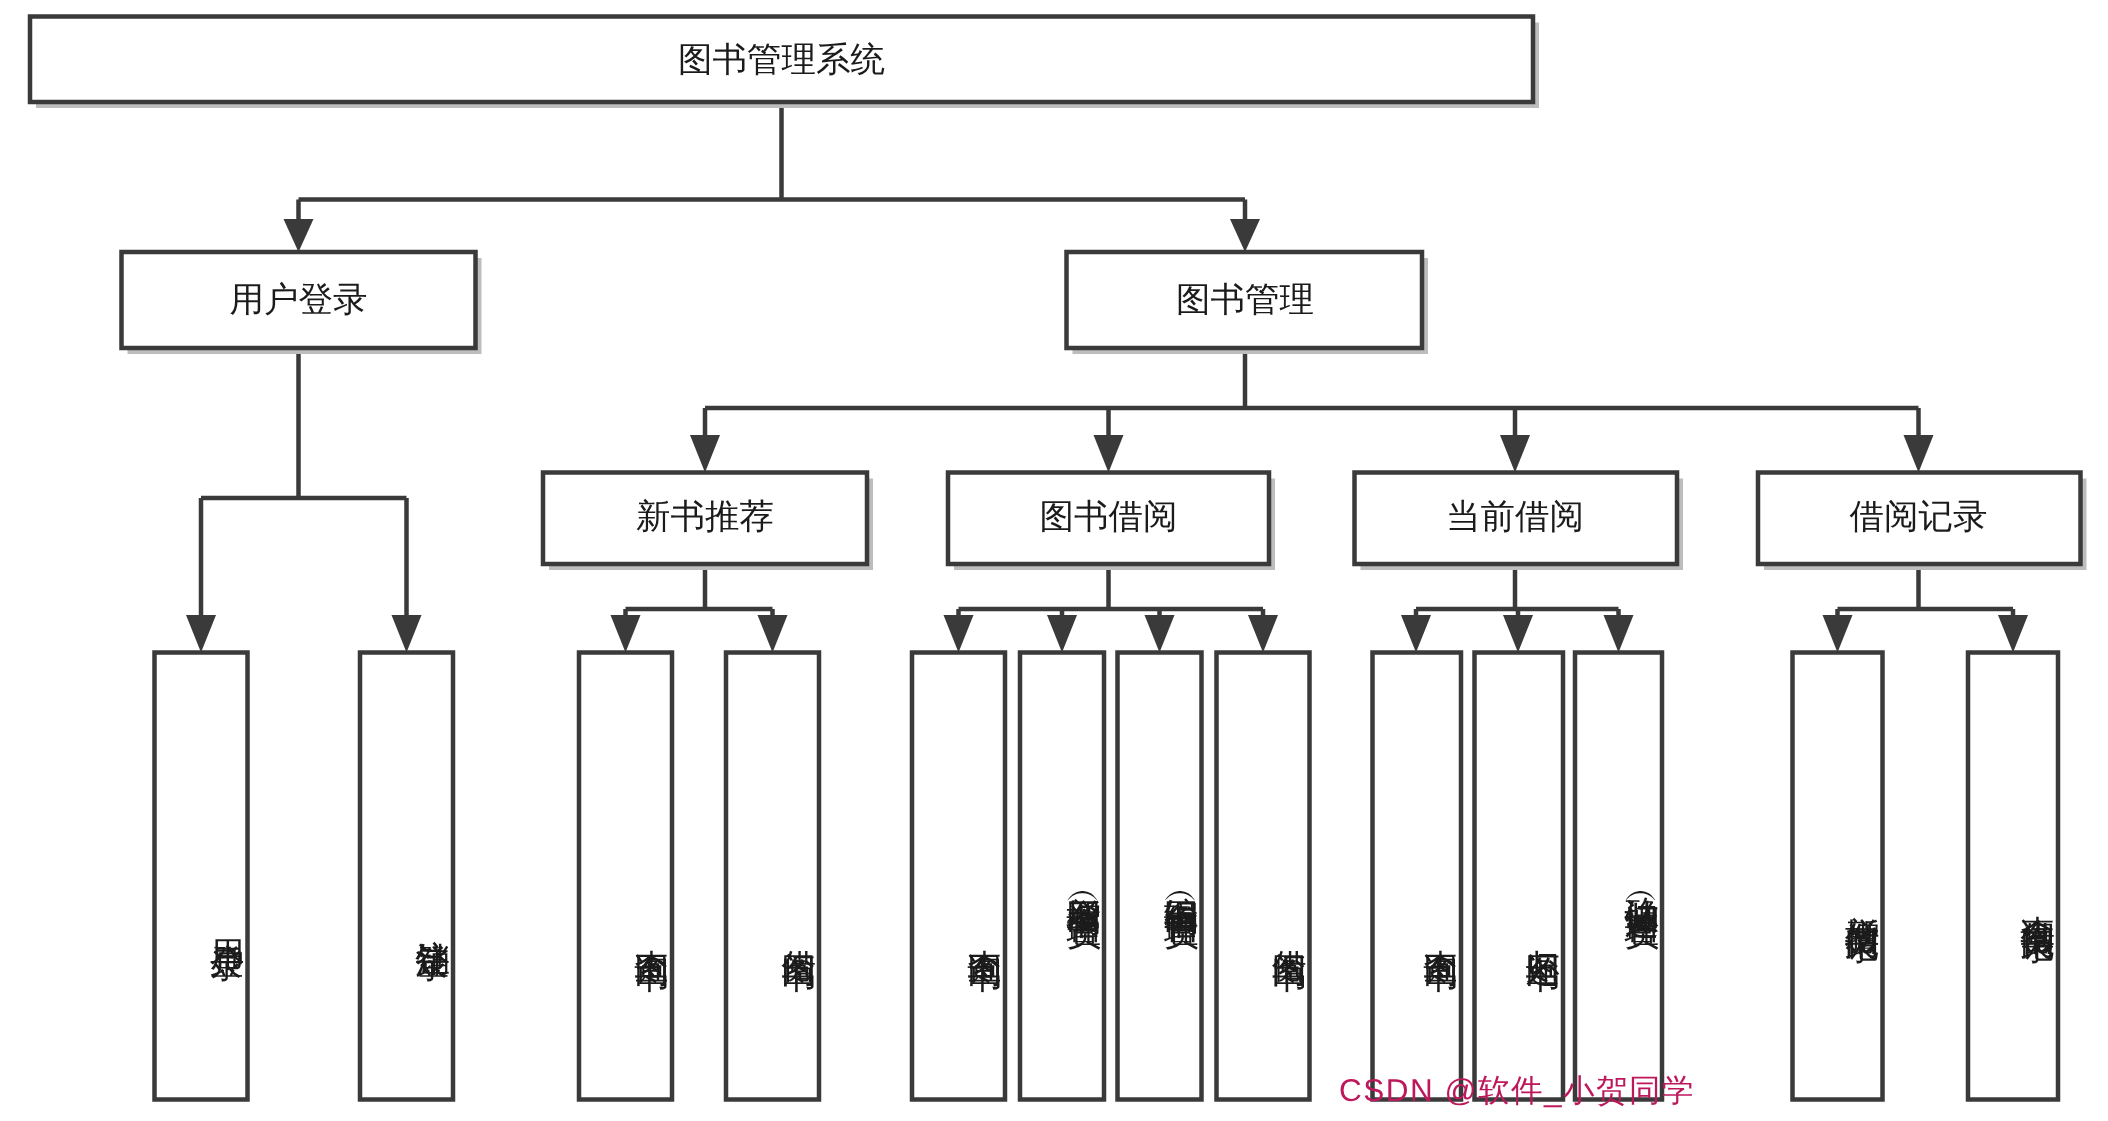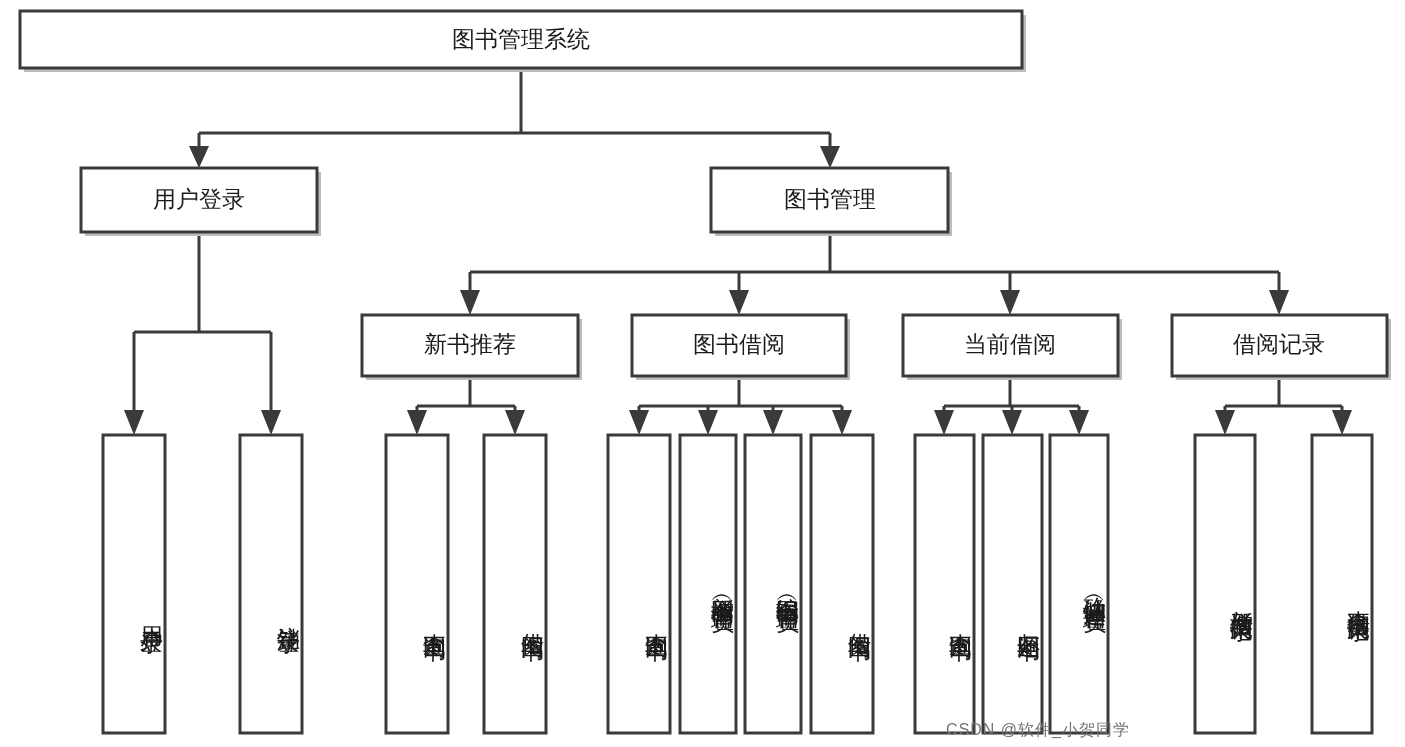--- a/index.html
+++ b/index.html
@@ -64,22 +64,22 @@
     display: flex;
     align-items: flex-start;
     justify-content: center;
     pointer-events: none;
   }
   .watermark {
     position: absolute;
     right: 10px;
     bottom: 6px;
     font-family: "Liberation Sans", "DejaVu Sans", sans-serif;
-    font-size: 16px;
-    color: #737373;
+    font-size: 21px;
+    color: #be185d;
     letter-spacing: 1px;
     white-space: nowrap;
   }
 </style>
 </head>
 <body>
 
 <div id="diagram-root">
 
   <svg class="diagram-canvas" viewBox="0 0 1405 747" xmlns="http://www.w3.org/2000/svg">

